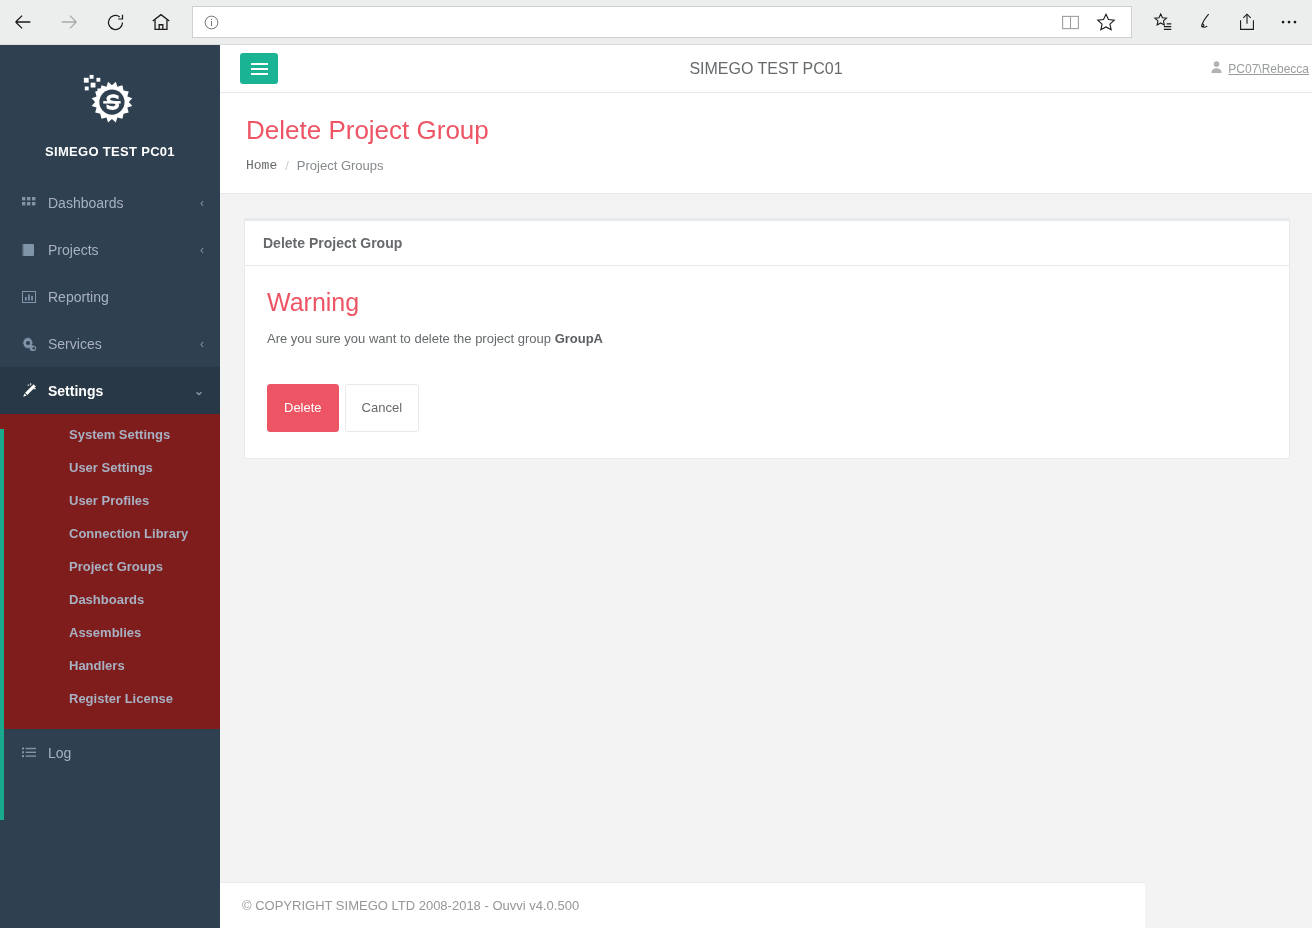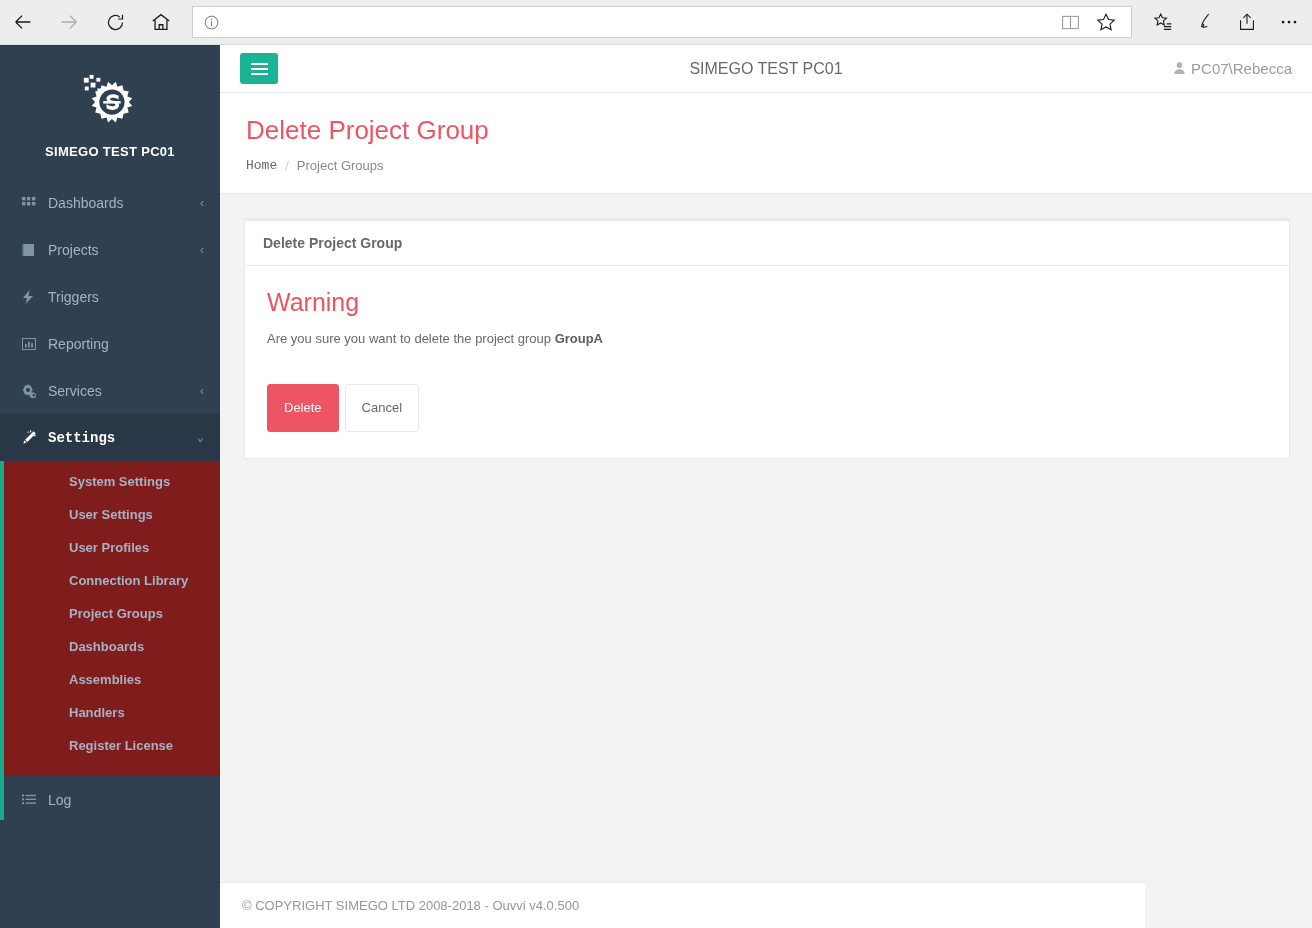--- a/index.html
+++ b/index.html
@@ -95,21 +95,20 @@
     font-size: 14px;
   }
   .nav-item .nav-label { margin-left: 4px; }
   .nav-item .caret {
     margin-left: auto; font-size: 12px; color: #8095a8;
   }
   .nav-item.active {
     background: #293846;
     color: #ffffff;
     font-weight: bold;
-    font-family: Liberation Mono, monospace;
   }
   .nav-item.active .nav-ico { color: #ffffff; }
   #active-marker {
     position: absolute; left: 0; top: 384px;
     width: 4px; height: 391px;
     background: #19aa8d;
   }
   #submenu { background: #7f1d1d; padding: 4px 0 14px 13px; }
   .sub-item {
     display: block;
@@ -144,23 +143,23 @@
   #hamburger .bars span {
     display: block; height: 2px; background: #ffffff; margin: 3px 0;
   }
   #topbar-title {
     position: absolute; left: 0; right: 0;
     text-align: center;
     font-size: 16px; color: #676a6c;
     pointer-events: none;
   }
   #topbar-user {
-    margin-left: auto; margin-right: 20px;
-    font-size: 15px; color: #999c9e;
-    display: flex; align-items: center; gap: 6px;
+    margin-left: auto; margin-right: 3px;
+    font-size: 12px; color: #999c9e;
+    display: flex; align-items: center; gap: 6px; text-decoration: underline;
   }
   #page-head {
     background: #ffffff;
     padding: 22px 0 20px 26px;
     border-bottom: 1px solid #e7eaec;
   }
   #page-title {
     font-size: 26px; font-weight: normal;
     color: #ed5565;
     line-height: 1.2;
@@ -346,29 +345,20 @@
       <span class="nav-ico">
         <svg width="14" height="14" viewBox="0 0 14 14" fill="currentColor">
           <path d="M2 1h9a1 1 0 0 1 1 1v10a1 1 0 0 1-1 1H2z"></path>
           <rect x="0.4" y="1" width="1.6" height="12" fill="#6b7f92"></rect>
         </svg>
       </span>
       <span class="nav-label">Projects</span>
       <span class="caret">‹</span>
     </div>
 
-    <div class="nav-item">
-      <span class="nav-ico">
-        <svg width="12" height="14" viewBox="0 0 12 14" fill="currentColor">
-          <path d="M7.5 0L1 8h4l-1.5 6L11 6H6.5z"></path>
-        </svg>
-      </span>
-      <span class="nav-label">Triggers</span>
-      <span class="caret"></span>
-    </div>
 
     <div class="nav-item">
       <span class="nav-ico">
         <svg width="14" height="14" viewBox="0 0 14 14" fill="none" stroke="currentColor" stroke-width="1">
           <rect x="0.5" y="1.5" width="13" height="11"></rect>
           <g fill="currentColor" stroke="none">
             <rect x="3" y="7" width="1.7" height="3.5"></rect>
             <rect x="6.1" y="4.5" width="1.7" height="6"></rect>
             <rect x="9.2" y="6" width="1.7" height="4.5"></rect>
           </g>

